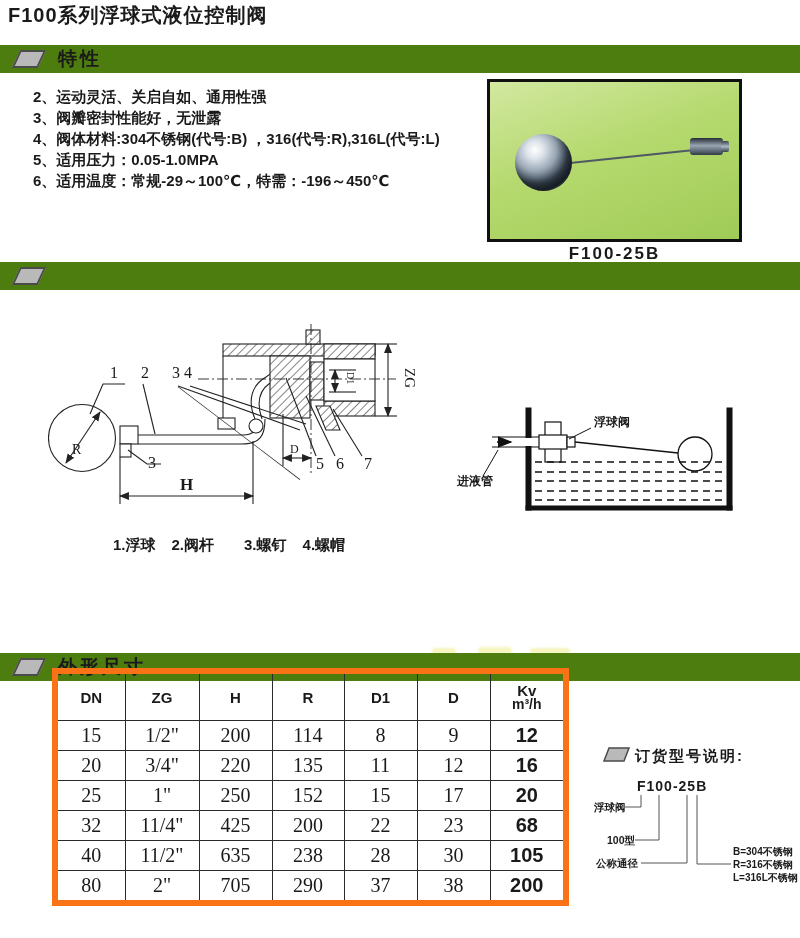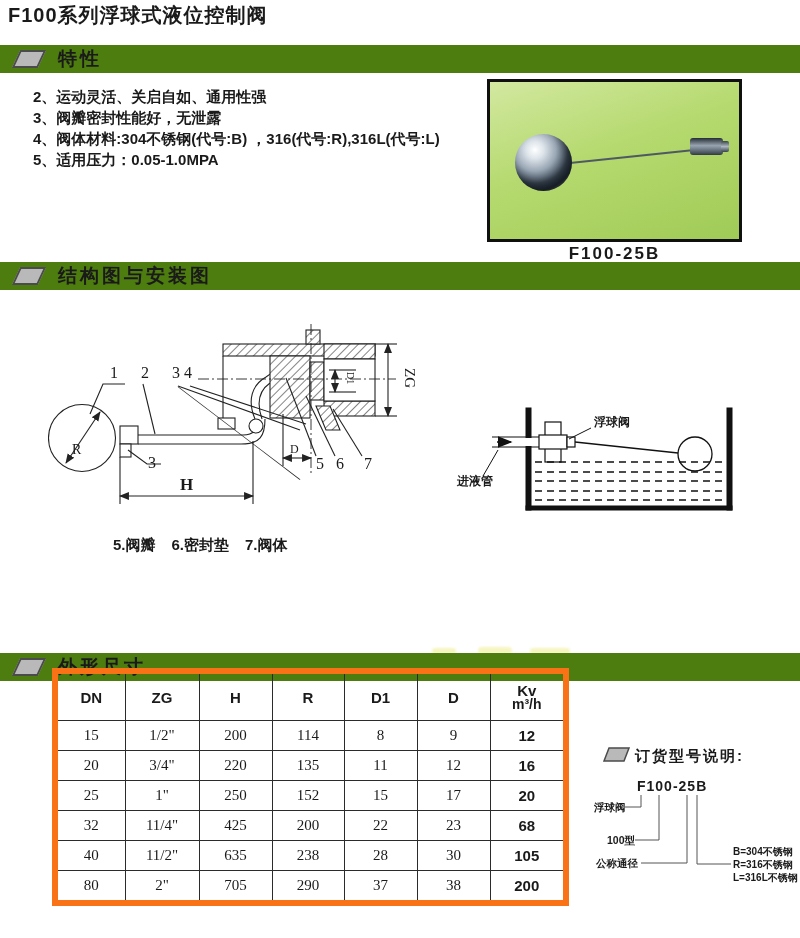--- a/index.html
+++ b/index.html
@@ -34,21 +34,21 @@
   .figure-caption{text-align:center;font-size:17px;font-weight:bold;letter-spacing:2px;margin-top:2px;}
 
   .svg-abs{position:absolute;}
   .legend{position:absolute;left:113px;top:531px;font-size:15px;font-weight:bold;}
   .legend-row{display:flex;gap:16px;line-height:28px;}
   .legend-gap{margin-left:14px;}
 
   table.dim-table{position:absolute;left:52px;top:668px;border-collapse:collapse;table-layout:fixed;border:6px solid #f97316;}
   .dim-table th,.dim-table td{border:1px solid #2b2b2b;text-align:center;padding:0;}
   .dim-table th{height:46px;font-size:15px;font-weight:bold;font-family:"Liberation Sans","DejaVu Sans",sans-serif;}
-  .dim-table td{height:29px;font-size:15px;font-family:"Liberation Serif","DejaVu Serif",serif;}
+  .dim-table td{height:29px;font-size:20px;font-family:"Liberation Serif","DejaVu Serif",serif;}
   .dim-table td.kv{font-family:"Liberation Sans","DejaVu Sans",sans-serif;font-weight:bold;}
   .kv-unit{display:block;font-size:14px;font-weight:bold;margin-top:-3px;}
 
   .wm{position:absolute;background:#f0ee8e;opacity:.55;border-radius:4px;filter:blur(1px);}
 
   svg text{font-family:"Liberation Serif","DejaVu Serif",serif;fill:#1a1a1a;}
   svg text.cjk{font-family:"Liberation Sans","DejaVu Sans",sans-serif;font-weight:bold;}
 </style>
 </head>
 <body>
@@ -58,35 +58,35 @@
 <div class="section-bar bar-features">
   <div class="para-icon"></div>
   <div class="section-title">特性</div>
 </div>
 
 <ul class="features" id="features-list">
     <li>2、运动灵活、关启自如、通用性强</li>
     <li>3、阀瓣密封性能好，无泄露</li>
     <li>4、阀体材料:304不锈钢(代号:B) ，316(代号:R),316L(代号:L)</li>
     <li>5、适用压力：0.05-1.0MPA</li>
+    <li>6、适用温度：常规-29～100℃，特需：-196～450℃</li>
   </ul>
 
 <div class="product-figure">
   <div class="photo">
     <div class="float-rod"></div>
     <div class="float-ball"></div>
     <div class="valve-photo"></div>
     <div class="valve-photo-tip"></div>
   </div>
   <div class="figure-caption">F100-25B</div>
 </div>
 
 <div class="section-bar bar-structure">
   <div class="para-icon"></div>
-  <div class="section-title">结构图与安装图</div>
 </div>
 
 <svg class="svg-abs" style="left:48px;top:306px;" width="405" height="230" viewBox="0 0 405 230">
   <defs>
     <pattern id="hatch" width="6" height="6" patternUnits="userSpaceOnUse" patternTransform="rotate(45)">
       <rect width="6" height="6" fill="#ffffff"></rect>
       <line x1="0" y1="0" x2="0" y2="6" stroke="#333" stroke-width="1.2"></line>
     </pattern>
     <marker id="arr" viewBox="0 0 10 10" refX="9" refY="5" markerWidth="9" markerHeight="9" orient="auto-start-reverse">
       <path d="M0,1 L10,5 L0,9 z" fill="#222"></path>
@@ -196,24 +196,25 @@
     </g>
 
     <line x1="136" y1="46" x2="114" y2="57" stroke-width="1"></line>
     <line x1="28" y1="94" x2="43" y2="68" stroke-width="1"></line>
   </g>
   <text class="cjk" x="139" y="44" font-size="12">浮球阀</text>
   <text class="cjk" x="2" y="103" font-size="12">进液管</text>
 </svg>
 
 <div class="legend">
-  <div class="legend-row" id="legend-row-2">
-      <span>5.阀瓣</span>
-      <span>6.密封垫</span>
-      <span>7.阀体</span>
+  <div class="legend-row" id="legend-row-1">
+      <span>1.浮球</span>
+      <span>2.阀杆</span>
+      <span class="legend-gap">3.螺钉</span>
+      <span>4.螺帽</span>
     </div>
 </div>
 
 <div class="wm" style="left:432px;top:648px;width:24px;height:6px;"></div>
 <div class="wm" style="left:478px;top:647px;width:34px;height:7px;"></div>
 <div class="wm" style="left:530px;top:648px;width:40px;height:6px;"></div>
 
 <div class="section-bar bar-dims">
   <div class="para-icon"></div>
   <div class="section-title">外形尺寸</div>

